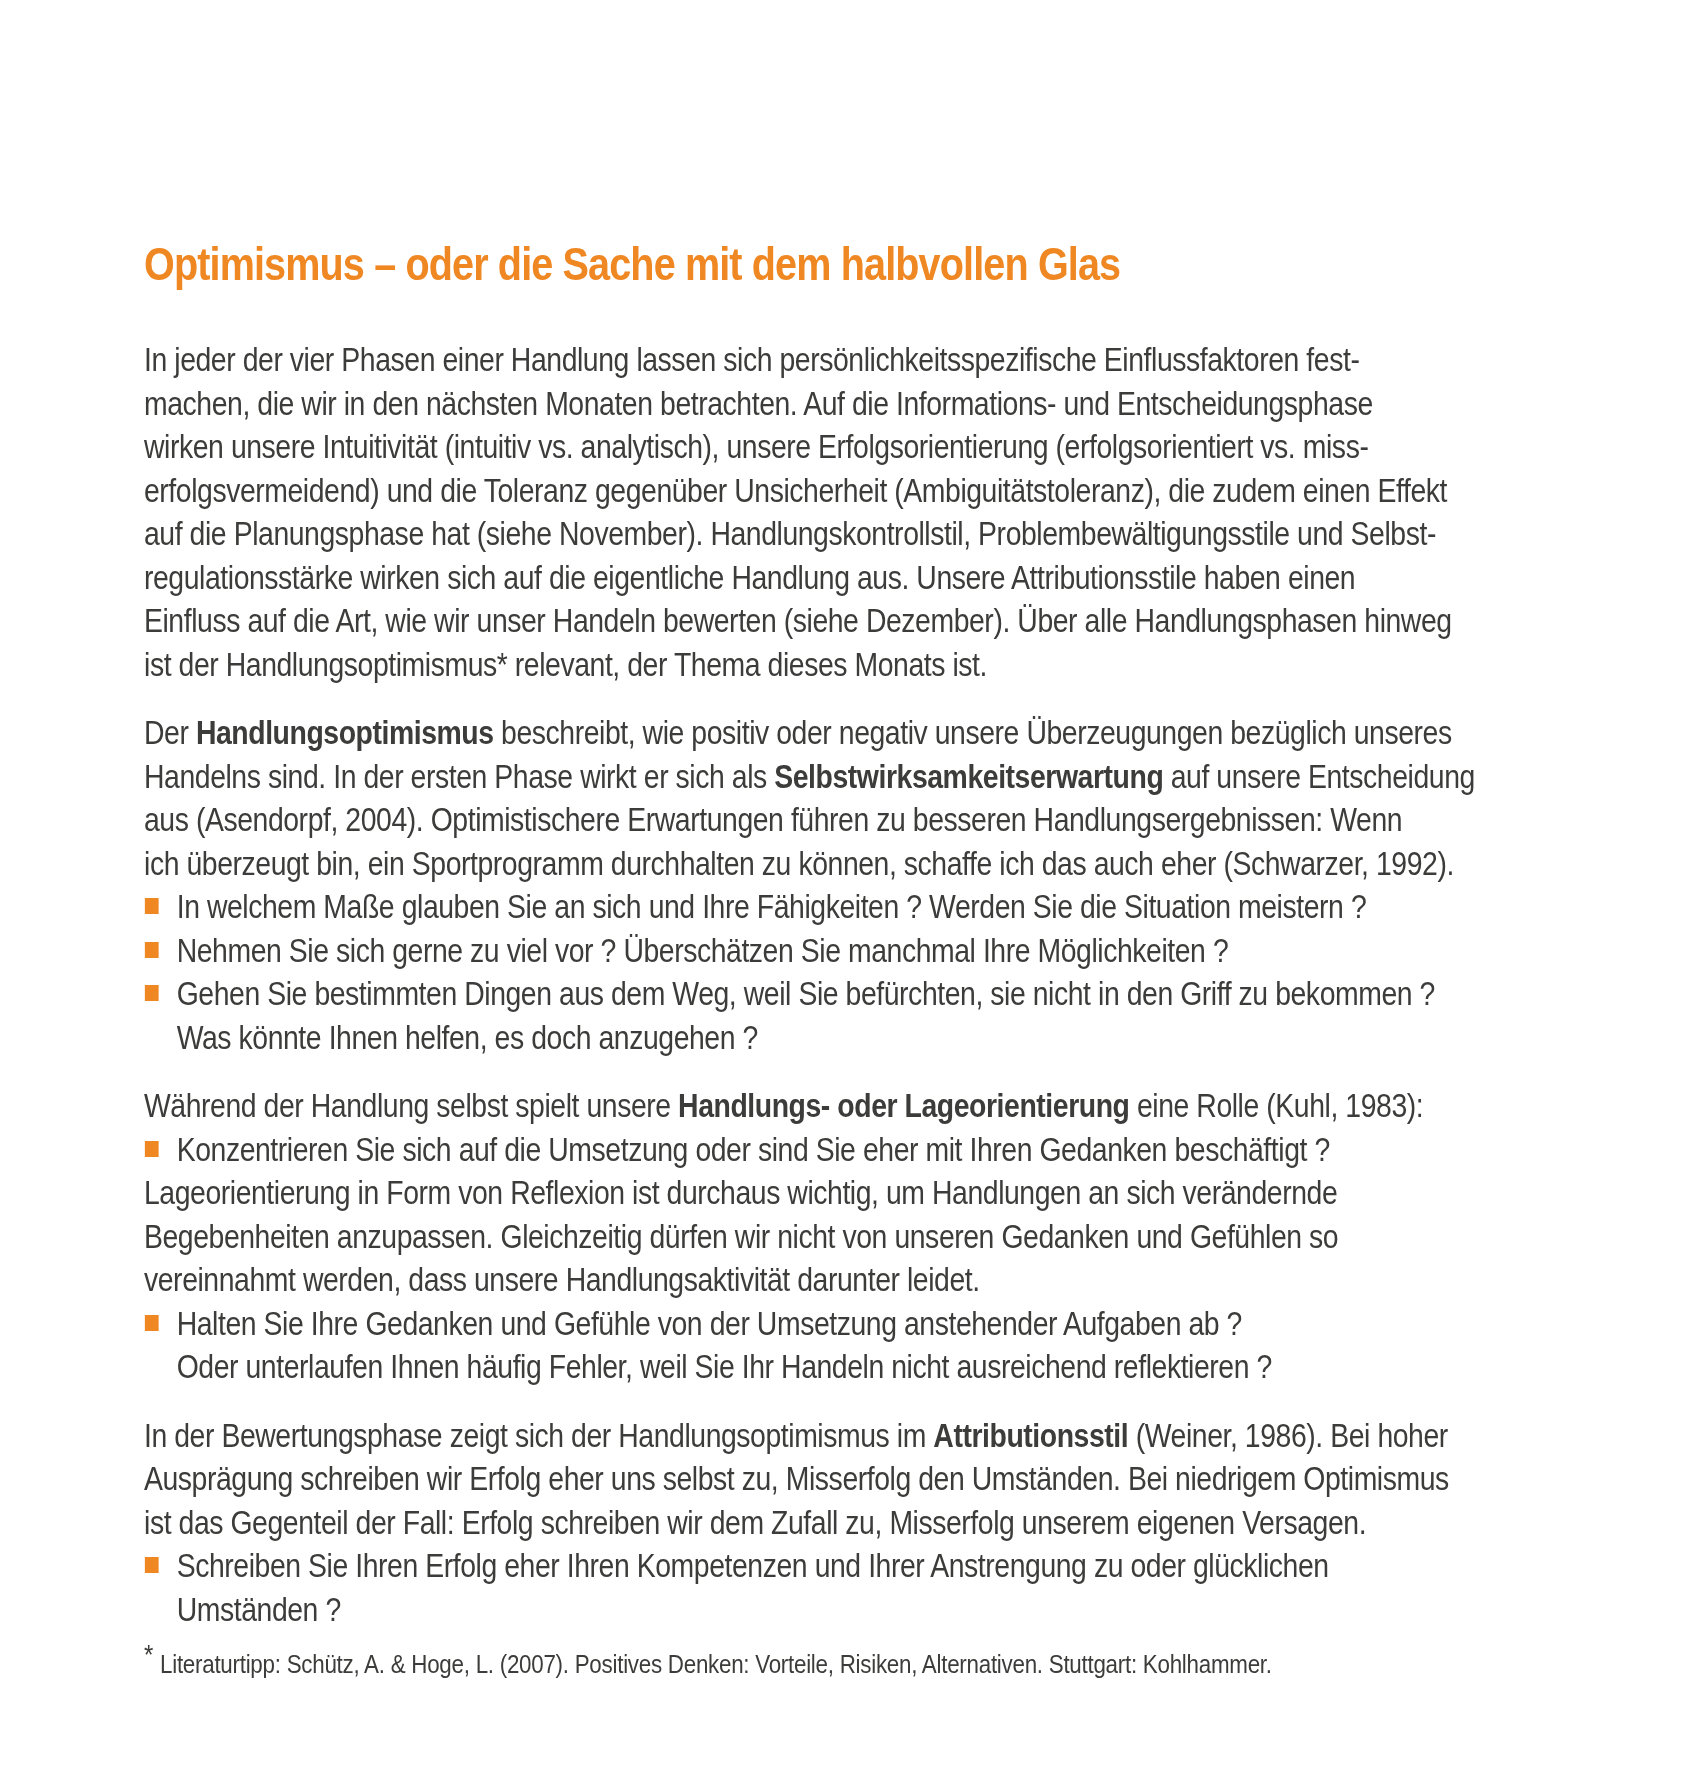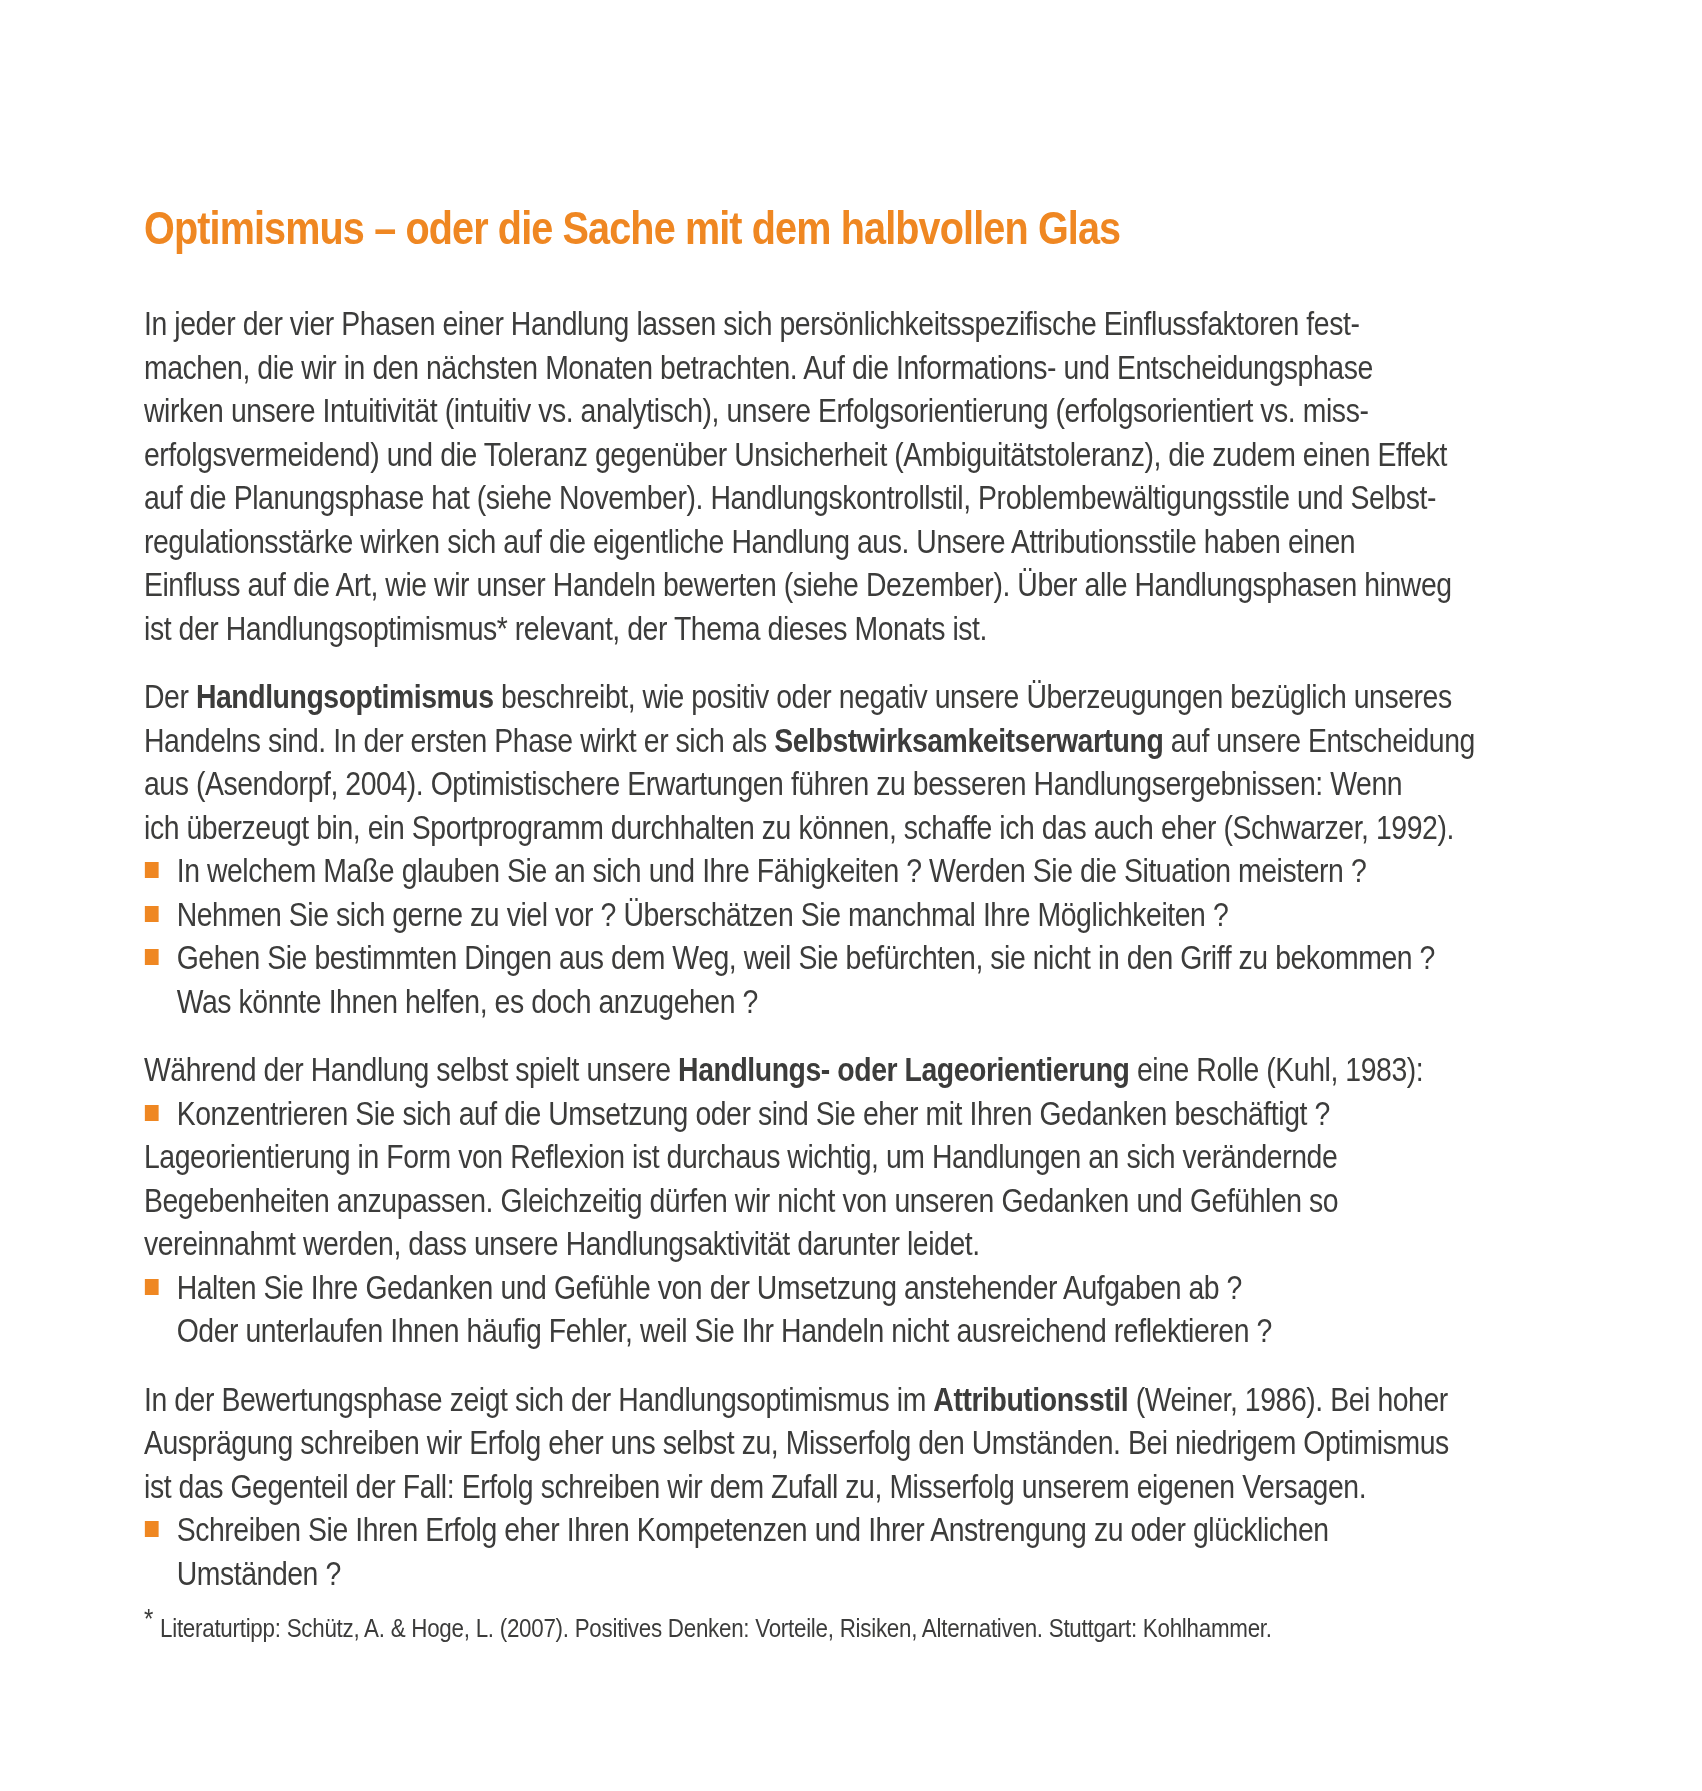--- a/index.html
+++ b/index.html
@@ -12,20 +12,21 @@
     width: 1702px;
     height: 1791px;
     overflow: hidden;
     position: relative;
     font-family: "Liberation Sans", "DejaVu Sans", sans-serif;
   }
   .page {
     position: absolute;
     inset: 0;
     background: #ffffff;
+    margin-top: 36px;
   }
   
   .content {
     position: absolute;
     left: 144px;
     top: 200px;
     width: 1700px;
     transform: scaleX(0.86);
     transform-origin: left top;
     color: var(--text);

